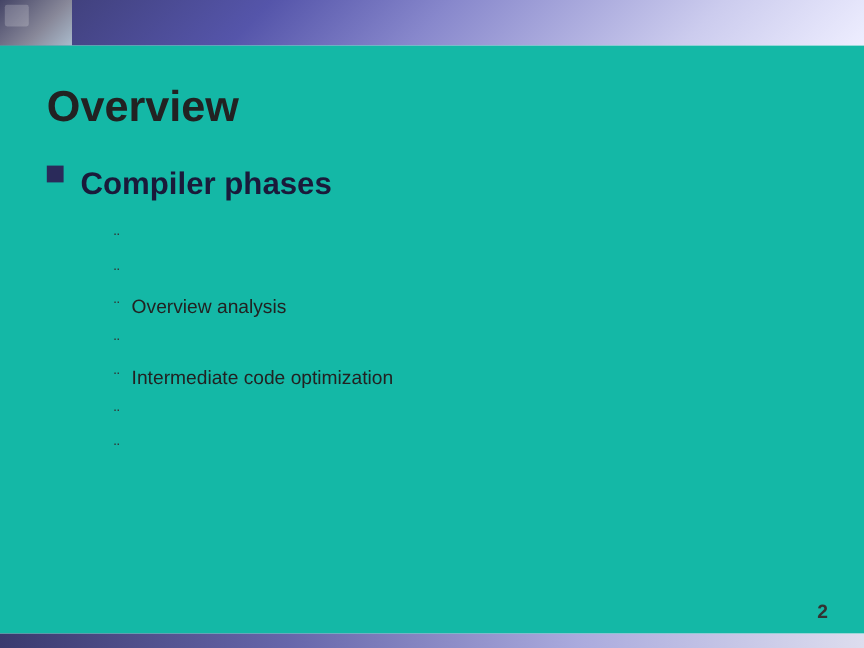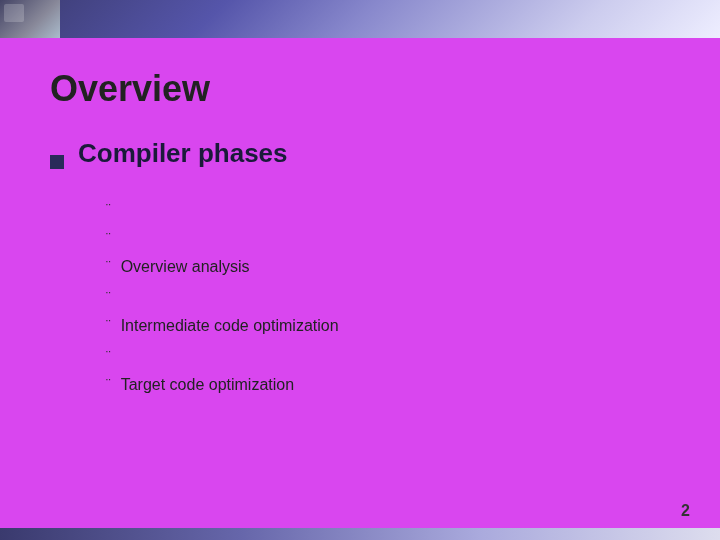--- a/index.html
+++ b/index.html
@@ -58,36 +58,36 @@
       background: linear-gradient(to right, #3a3a6e, #6666aa, #aaaadd, #ddddee);
     }
 
     
     .content {
       position: absolute;
       top: 38px;
       left: 0;
       right: 0;
       bottom: 12px;
-      background: #d946ef;
-      padding: 30px 50px 30px 50px;
+      background: #14b8a6;
+      padding: 30px 50px 30px 39px;
     }
 
     .slide-title {
       font-size: 36px;
       font-weight: bold;
       color: #222222;
       margin-bottom: 28px;
       font-family: Arial, Helvetica, sans-serif;
     }
 
     .section-heading {
       display: flex;
-      align-items: flex-end;
-      margin-bottom: 30px;
+      align-items: flex-start;
+      margin-bottom: 20px;
     }
 
     .bullet-square {
       width: 14px;
       height: 14px;
       background: #2a2a5a;
       margin-right: 14px;
       flex-shrink: 0;
     }
 
@@ -162,21 +162,20 @@
       </li>
       <li>
         <span class="item-bullet">¨</span>
         <span>Intermediate code optimization</span>
       </li>
       <li>
         <span class="item-bullet">¨</span>
       </li>
       <li>
         <span class="item-bullet">¨</span>
-        <span>Target code optimization</span>
       </li>
     </ul>
 
 </div>
 
 <div class="bottom-bar"></div>
 
 <div class="page-number">2</div>
 
 </body></html>

